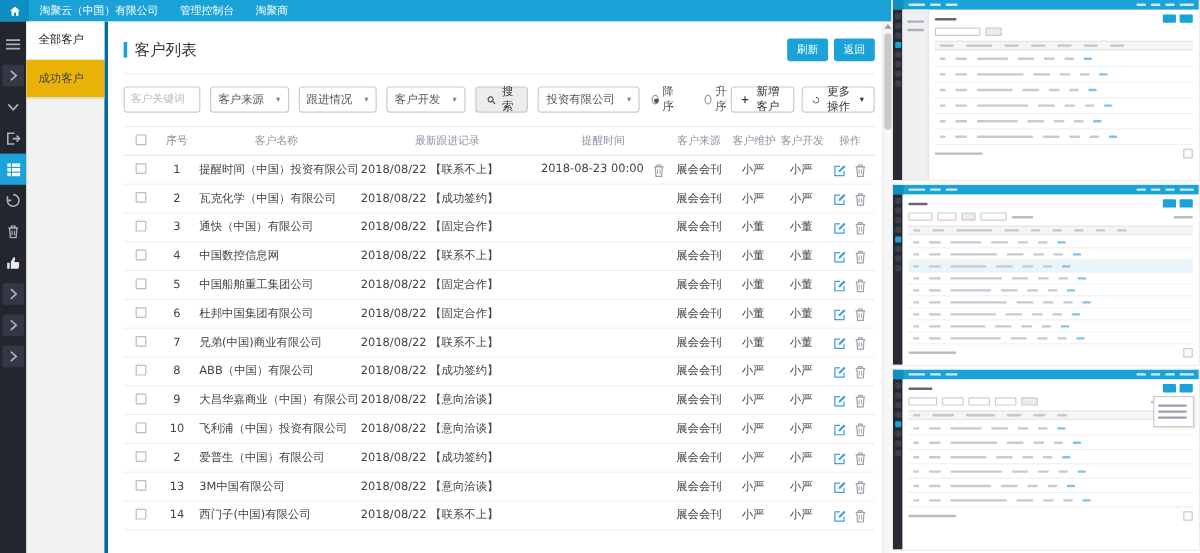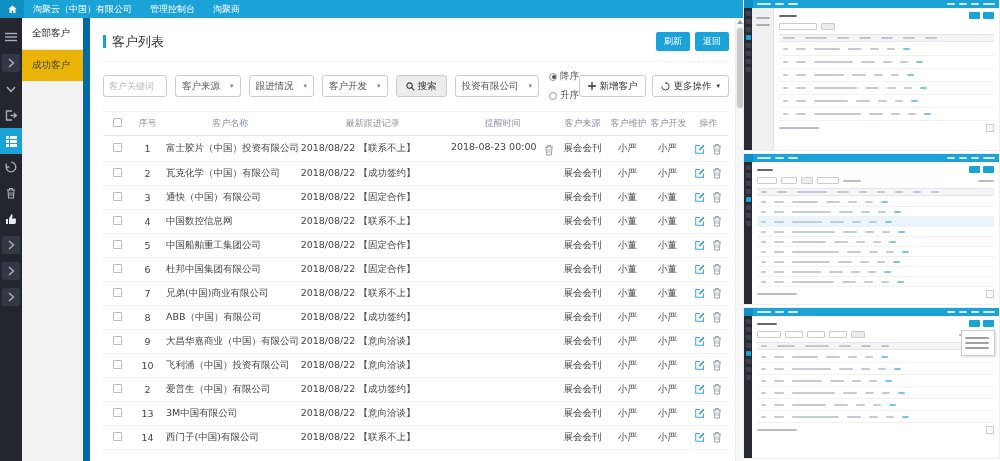--- a/index.html
+++ b/index.html
@@ -20,39 +20,39 @@
   .body { flex:1; display:flex; min-height:0; }
 
   
   .iconbar { width:22px; background:#23262e; display:flex; flex-direction:column; align-items:center; padding-top:6px; }
   .rail-icon { width:22px; height:26px; display:flex; align-items:center; justify-content:center; cursor:pointer; }
   .rail-icon.boxed { background:#343845; width:18px; height:18px; margin:4px 0; border-radius:2px; }
   .rail-icon.active { background:#1ba3d8; }
   .rail-icon svg { display:block; }
 
   
-  .subsidebar { width:68px; background:#f2f2f2; border-right:7px solid #0369a1; font-size:9.5px; color:#444; }
+  .subsidebar { width:68px; background:#f2f2f2; border-right:3px solid #0369a1; font-size:9.5px; color:#444; }
   .sub-item { padding:9px 0 9px 10px; cursor:pointer; border-bottom:1px solid #e6e6e6; background:#eab308; }
   .sub-item.active { background:#fff; color:#222; }
 
   
   .content { flex:1; background:#fff; padding:0 6px 0 13px; min-width:0; }
   .page-header { display:flex; align-items:center; padding:14px 0 10px 0; border-bottom:1px solid #f0f0f0; }
   .page-title { font-size:13px; color:#333; display:flex; align-items:center; }
   .title-accent { width:3px; height:13px; background:#1ba3d8; margin-right:6px; }
   .hdr-btns { margin-left:auto; display:flex; gap:5px; }
   .btn-blue { background:#1ba3d8; color:#fff; border:none; font-size:9px; padding:3px 8px; border-radius:2px; cursor:pointer; font-family:inherit; }
 
   .filters { display:flex; align-items:center; padding:8px 0 9px 0; font-size:9.5px; color:#555; }
   .f-input { width:64px; height:22px; border:1px solid #ccc; border-radius:3px; padding:0 5px; font-size:9px; color:#333; font-family:inherit; margin-right:8px; }
   .f-input::placeholder { color:#bbb; }
   .f-select { height:22px; border:1px solid #ccc; border-radius:3px; background:#fff; display:flex; align-items:center; padding:0 6px; margin-right:8px; cursor:pointer; white-space:nowrap; }
   .f-select .caret { color:#888; margin-left:10px; }
   .btn-search { height:22px; background:#ececec; border:1px solid #ccc; border-radius:3px; display:flex; align-items:center; padding:0 9px; margin-right:8px; cursor:pointer; font-size:9.5px; color:#333; font-family:inherit; gap:3px; }
-  .radio-group { display:flex; align-items:center; gap:6px; margin-left:2px;flex-direction:column; }
+  .radio-group { display:flex; align-items:center; gap:22px; margin-left:2px; }
   .radio { display:flex; align-items:center; gap:3px; cursor:pointer; }
   .radio .dot { width:8px; height:8px; border:1px solid #999; border-radius:50%; display:inline-block; position:relative; background:#fff; }
   .radio.checked .dot::after { content:""; position:absolute; left:1.5px; top:1.5px; width:4px; height:4px; border-radius:50%; background:#555; }
   .f-right { margin-left:auto; display:flex; gap:6px; }
   .btn-white { height:22px; background:#fff; border:1px solid #ccc; border-radius:3px; display:flex; align-items:center; padding:0 8px; cursor:pointer; font-size:9.5px; color:#333; font-family:inherit; gap:3px; }
 
   table.grid { width:100%; border-collapse:collapse; table-layout:fixed; font-size:9.5px; color:#444; }
   table.grid th { font-weight:normal; color:#8d93a1; font-size:9px; padding:5px 3px; border-bottom:1px solid #e7e7e7; border-top:1px solid #f0f0f0; text-align:center; white-space:nowrap; }
   table.grid td { padding:5px 3px; border-bottom:1px solid #f1f1f1; height:21px; white-space:nowrap; overflow:hidden; }
   th.c-name, td.c-name, th.c-record, td.c-record { text-align:left; }
@@ -286,21 +286,21 @@
               <th class="c-source">客户来源</th>
               <th class="c-keeper">客户维护</th>
               <th class="c-dev">客户开发</th>
               <th class="c-ops">操作</th>
             </tr>
           </thead>
           <tbody>
               <tr>
                 <td class="c-check"><span class="checkbox"></span></td>
                 <td class="c-no">1</td>
-                <td class="c-name">富士胶片（中国）投资有限公司</td>
+                <td class="c-name">提醒时间（中国）投资有限公司</td>
                 <td class="c-record">2018/08/22 【联系不上】</td>
                 <td class="c-remind">2018-08-23 00:00<span class="remind-trash"><svg class="op-icon" width="10" height="12" viewBox="0 0 10 12">
                       <path d="M1 3 H9 M3.5 3 V1.5 H6.5 V3 M2 3 L2.6 11 H7.4 L8 3" fill="none" stroke="#9aa1ab" stroke-width="1"></path>
                       <path d="M4 5 V9 M6 5 V9" stroke="#9aa1ab" stroke-width="0.8"></path>
                     </svg></span></td>
                 <td class="c-source">展会会刊</td>
                 <td class="c-keeper">小严</td>
                 <td class="c-dev">小严</td>
                 <td class="c-ops"><svg class="op-icon" width="12" height="12" viewBox="0 0 14 14">
                     <path d="M11 7.5 V12 H2 V3 H7" fill="none" stroke="#3f9fe0" stroke-width="1.2"></path>

